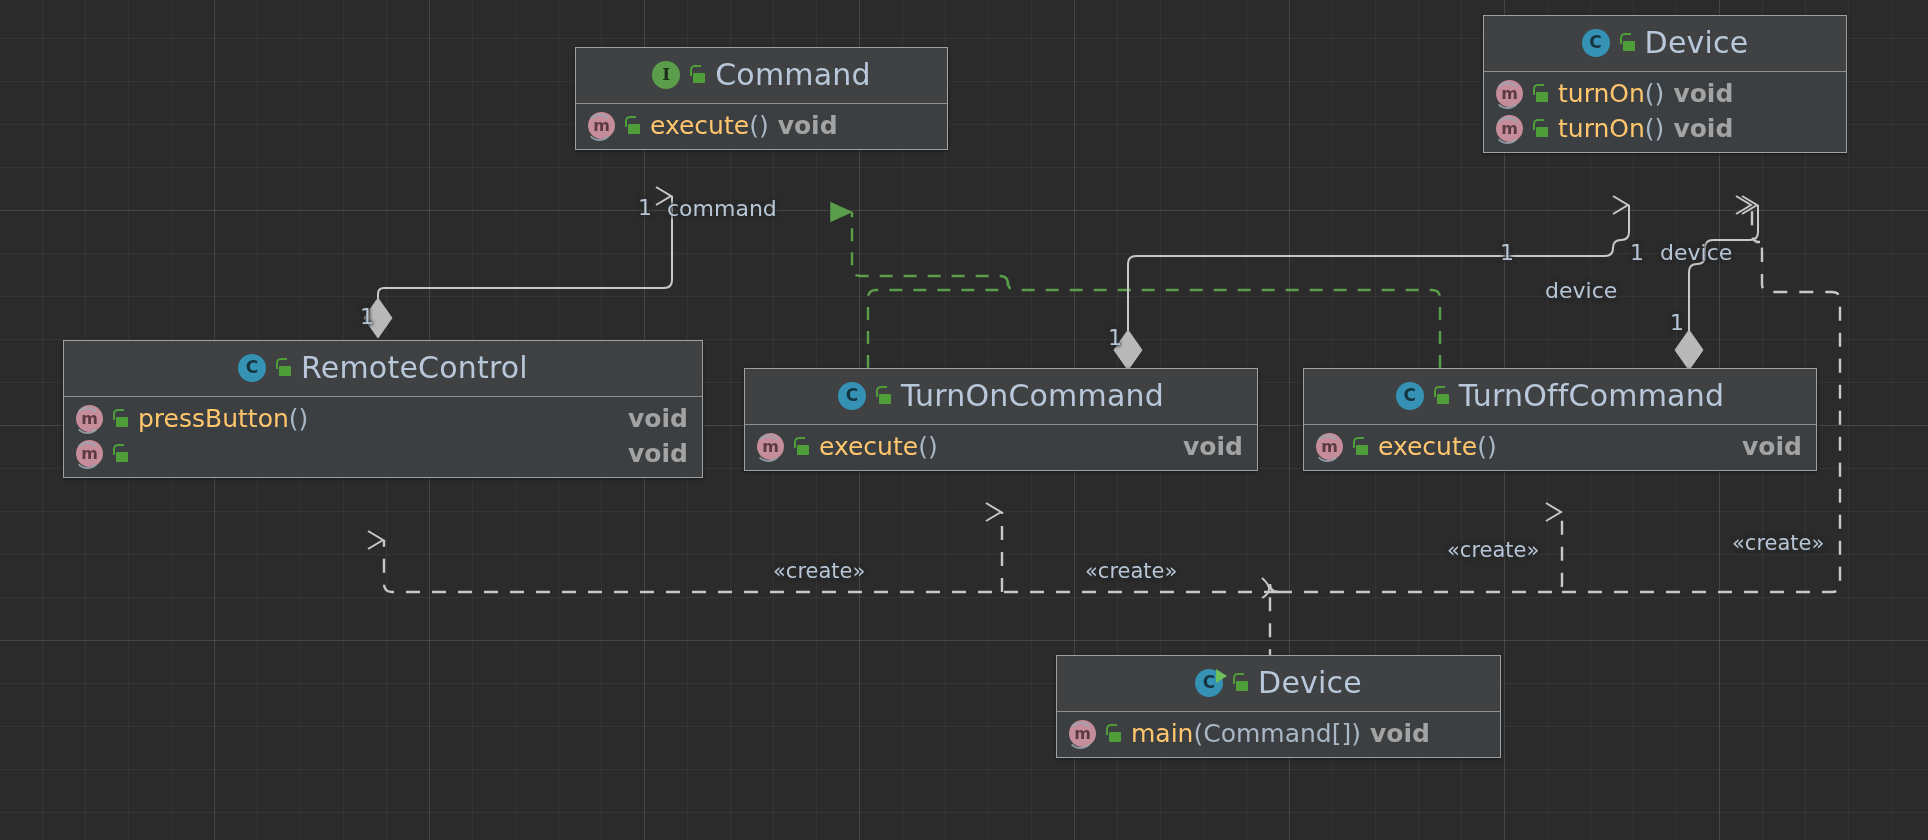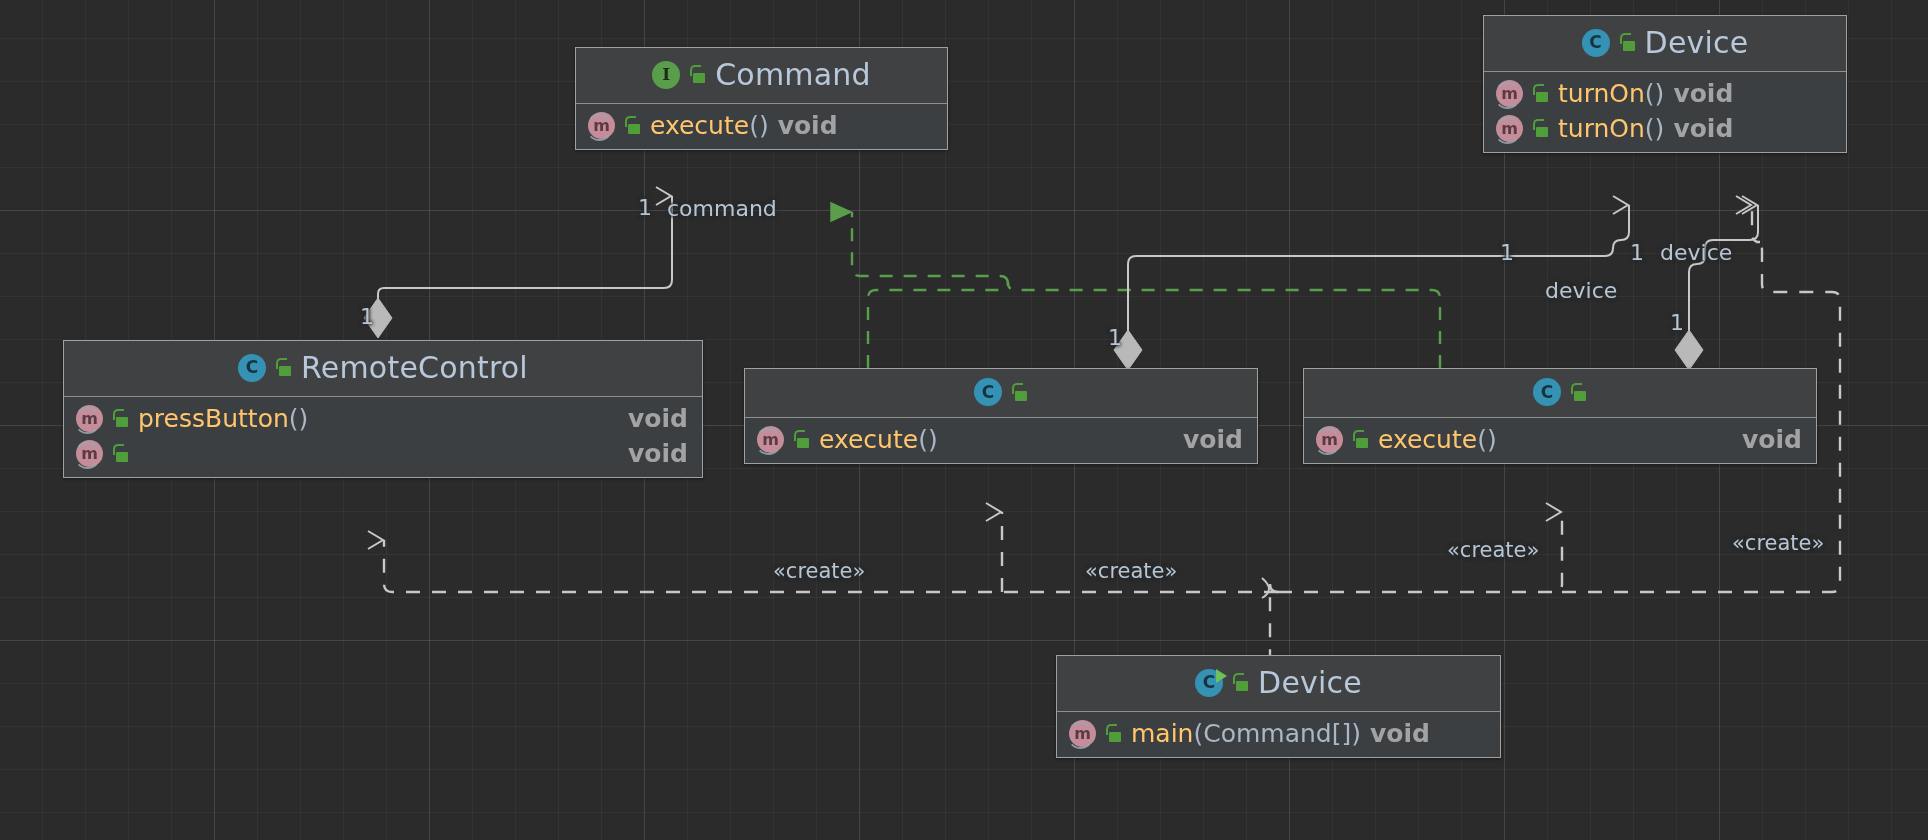--- a/index.html
+++ b/index.html
@@ -230,36 +230,38 @@
       <span class="spacer"></span>
       <span class="rtype">void</span>
     </div>
   </div>
 </div>
 
 <div class="uml" style="left:744px;top:368px;width:514px;">
   <div class="hdr">
     <span class="ico ico-class">C</span>
     <span class="ico ico-lock"></span>
+    <span class="cname">TurnOnCommand</span>
   </div>
   <div class="members">
     <div class="row">
       <span class="ico ico-method">m</span>
       <span class="ico ico-lock"></span>
       <span class="mname"><span>execute</span><span class="paren">()</span></span>
       <span class="spacer"></span>
       <span class="rtype">void</span>
     </div>
   </div>
 </div>
 
 <div class="uml" style="left:1303px;top:368px;width:514px;">
   <div class="hdr">
     <span class="ico ico-class">C</span>
     <span class="ico ico-lock"></span>
+    <span class="cname">TurnOffCommand</span>
   </div>
   <div class="members">
     <div class="row">
       <span class="ico ico-method">m</span>
       <span class="ico ico-lock"></span>
       <span class="mname"><span>execute</span><span class="paren">()</span></span>
       <span class="spacer"></span>
       <span class="rtype">void</span>
     </div>
   </div>

